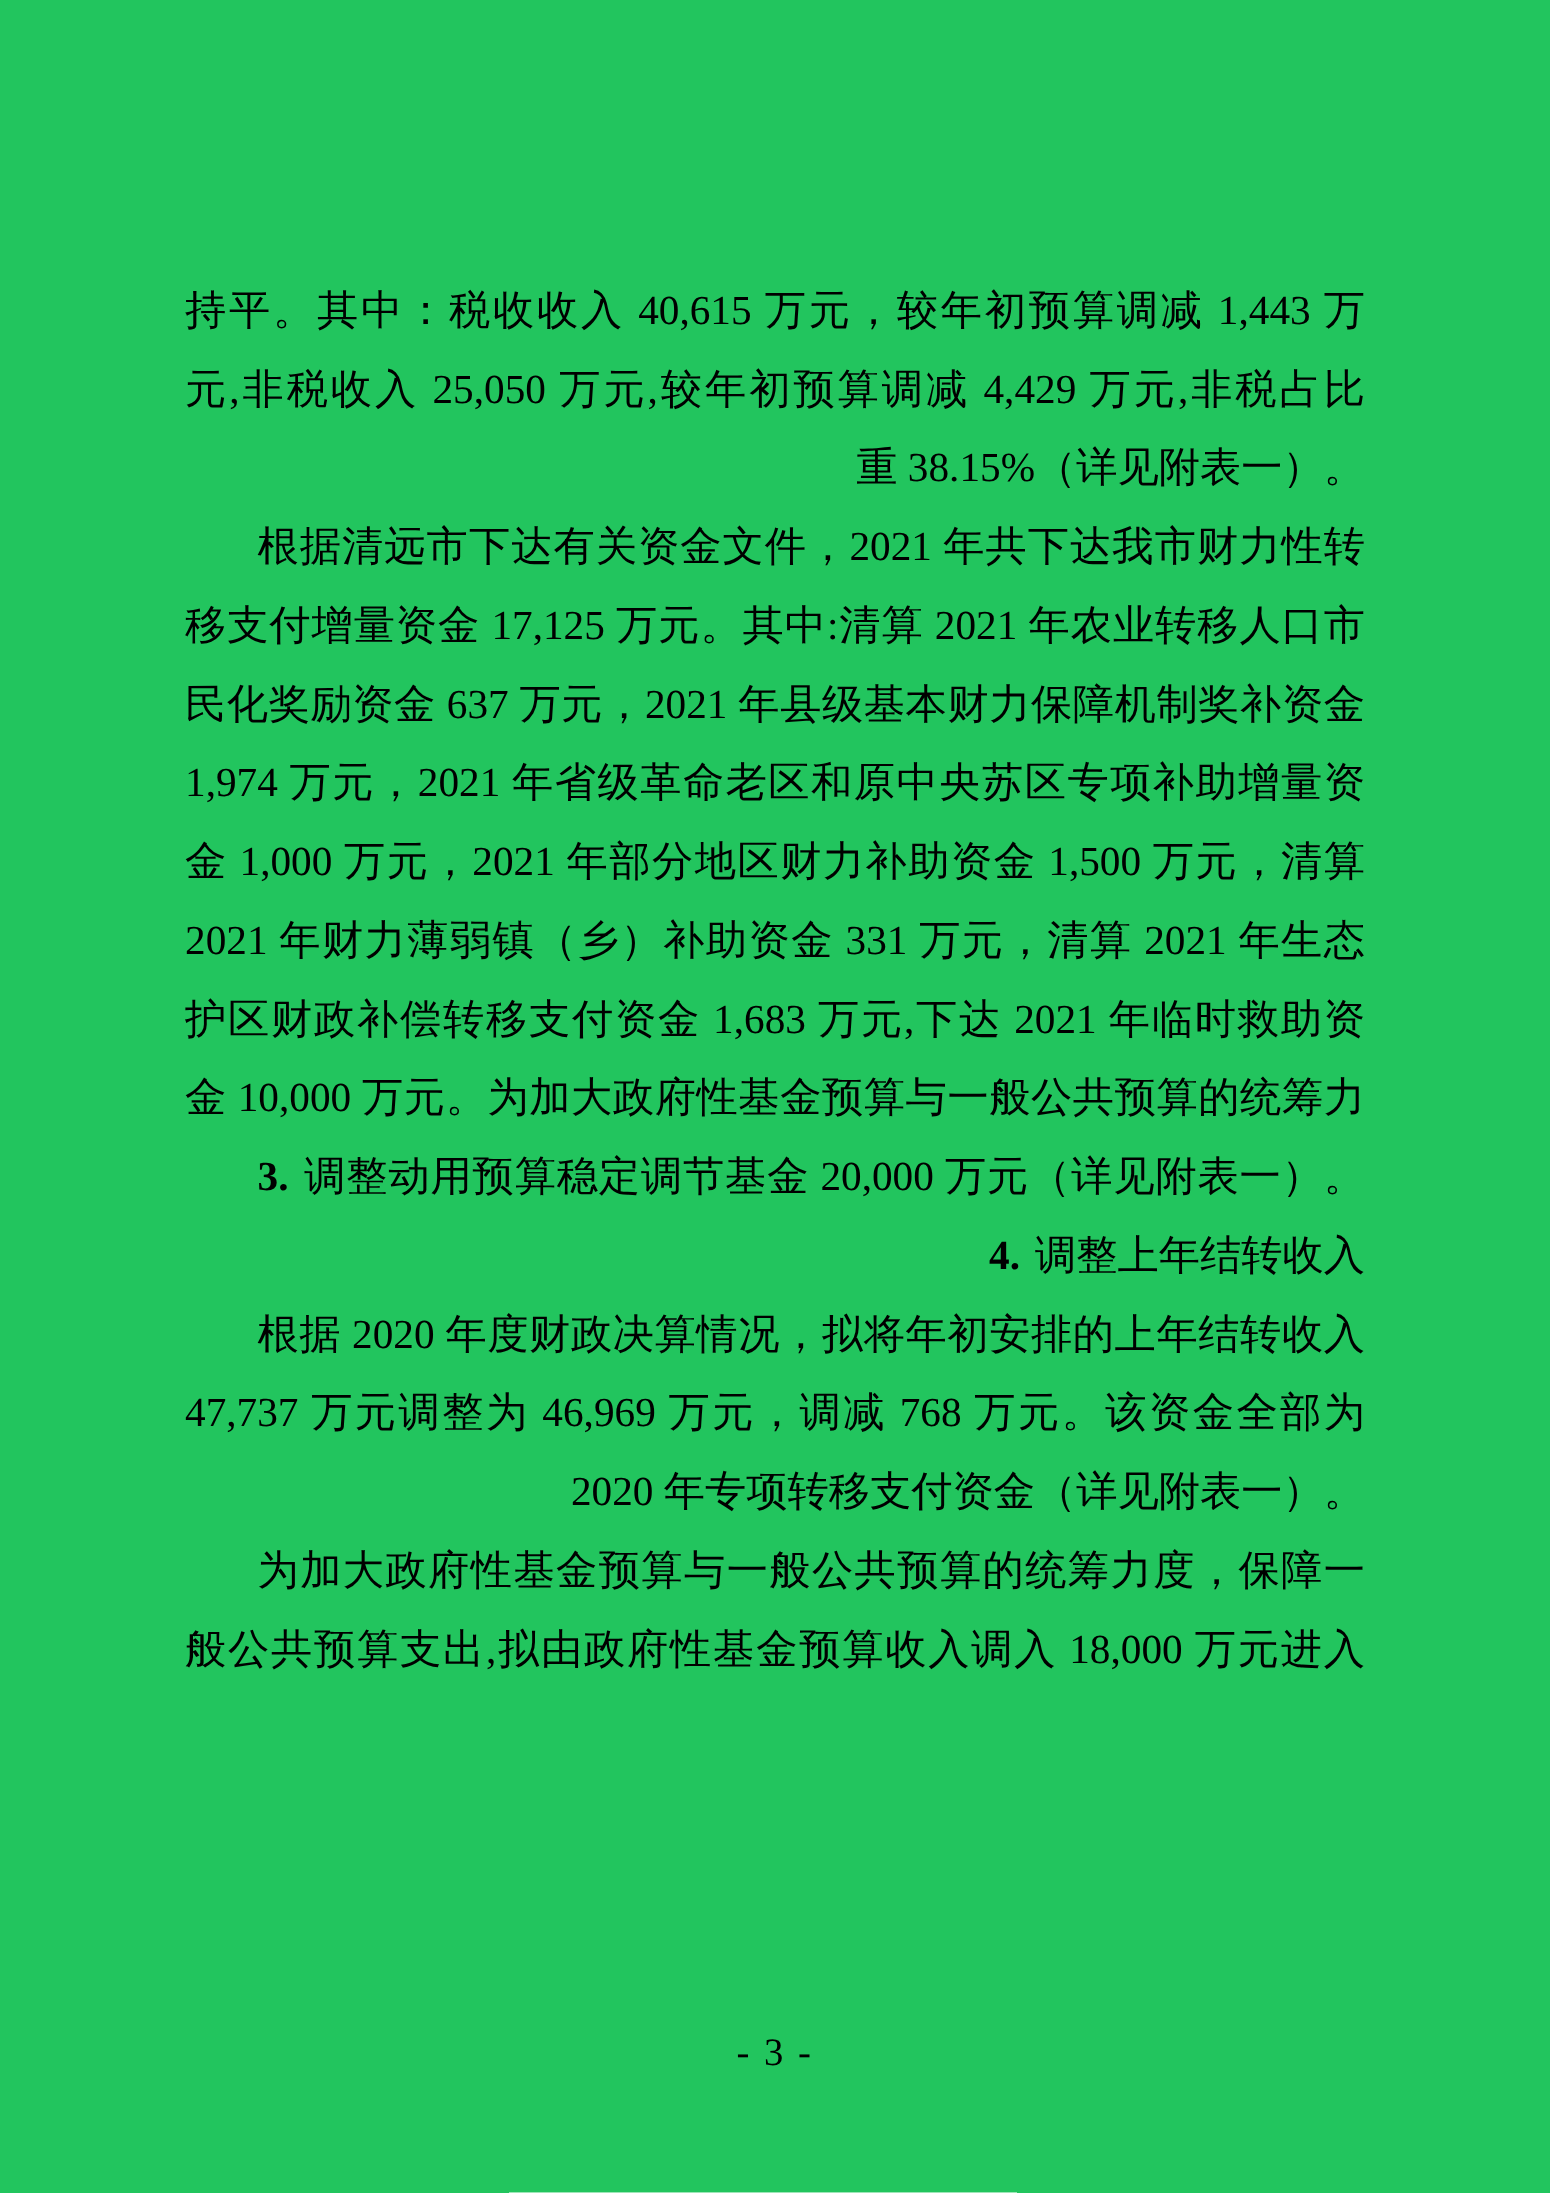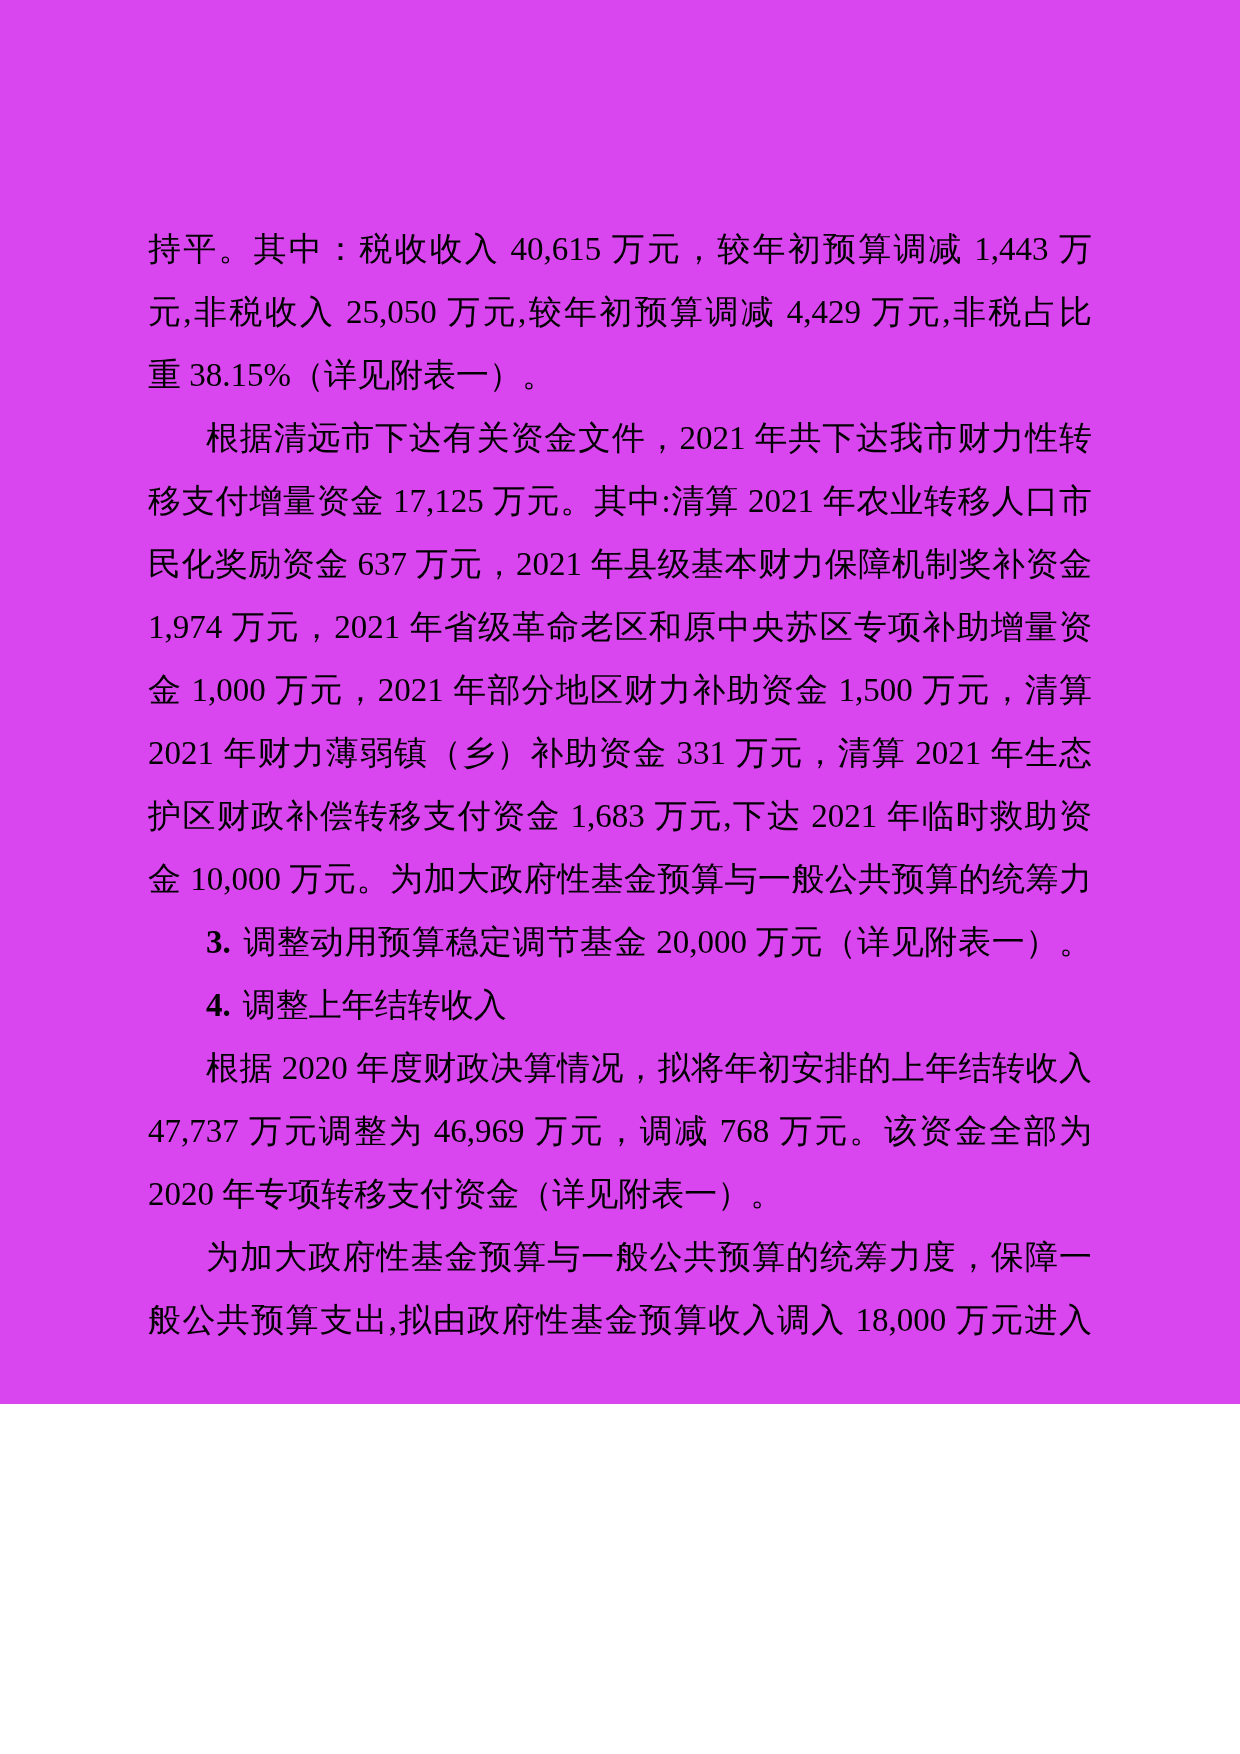--- a/index.html
+++ b/index.html
@@ -3,38 +3,39 @@
 <meta charset="utf-8">
 <style>
   html, body {
     margin: 0;
     padding: 0;
     background: #ffffff;
   }
   .page {
     position: relative;
     width: 1240px;
-    height: 1404px;
-    background: #d946ef;
+    height: 1754px;
+    background: #22c55e;
     color: #000000;
     font-family: "Liberation Serif", "DejaVu Serif", serif;
     overflow: hidden;
   }
   .content {
     position: absolute;
     top: 218px;
     left: 148px;
     width: 944px;
   }
   .line {
     height: 63px;
     line-height: 63px;
     font-size: 33px;
     overflow: hidden;
     white-space: nowrap;
+    text-align: right;
   }
   .line.justify {
     white-space: normal;
     text-align: justify;
     text-align-last: justify;
     text-justify: inter-character;
   }
   .line.indent {
     padding-left: 58px;
   }

